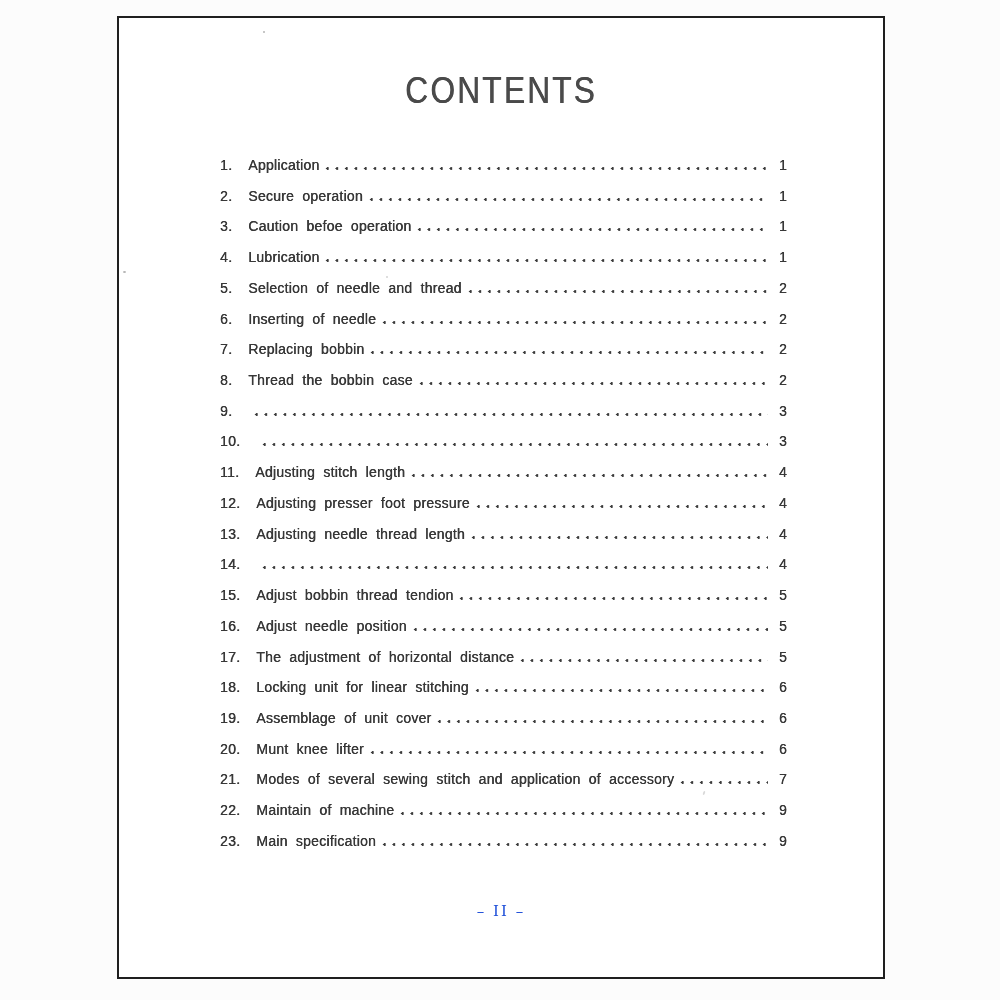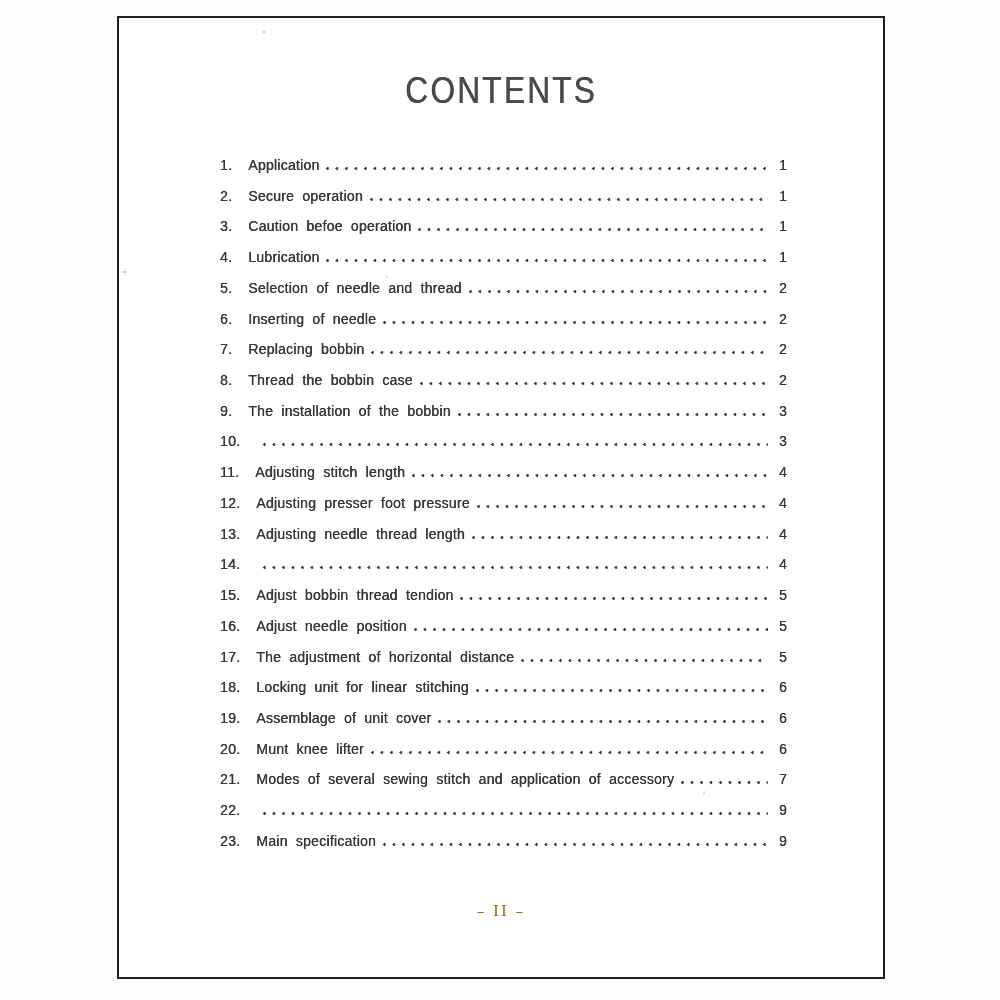--- a/index.html
+++ b/index.html
@@ -66,21 +66,21 @@
   }
   .toc-page { flex: 0 0 auto; min-width: 12px; text-align: right; }
   .page-footer {
     position: absolute;
     top: 884px; left: 0;
     width: 100%;
     text-align: center;
     font-family: "DejaVu Serif", "Liberation Serif", serif;
     font-size: 15px;
     letter-spacing: 2px;
-    color: #a16207;
+    color: #1d4ed8;
   }
   .speck {
     position: absolute;
     background: rgba(40,40,40,0.35);
     border-radius: 50%;
   }
   .speck.s1 { left: 4px;   top: 253px; width: 3px; height: 2px; }
   .speck.s2 { left: 144px; top: 13px;  width: 2px; height: 2px; }
   .speck.s3 { left: 267px; top: 258px; width: 2px; height: 2px; opacity: .6; }
   .speck.s4 { left: 584px; top: 773px; width: 2px; height: 4px; transform: rotate(20deg); opacity: .5; }
@@ -135,21 +135,20 @@
           <span class="toc-page">2</span>
         </div>
         <div class="toc-row">
           <span class="toc-num">8.</span>
           <span class="toc-title">Thread the bobbin case</span>
           <span class="dot-leader"></span>
           <span class="toc-page">2</span>
         </div>
         <div class="toc-row">
           <span class="toc-num">9.</span>
-          <span class="toc-title">The installation of the bobbin</span>
           <span class="dot-leader"></span>
           <span class="toc-page">3</span>
         </div>
         <div class="toc-row">
           <span class="toc-num">10.</span>
           <span class="dot-leader"></span>
           <span class="toc-page">3</span>
         </div>
         <div class="toc-row">
           <span class="toc-num">11.</span>
@@ -211,20 +210,21 @@
           <span class="toc-page">6</span>
         </div>
         <div class="toc-row">
           <span class="toc-num">21.</span>
           <span class="toc-title">Modes of several sewing stitch and application of accessory</span>
           <span class="dot-leader"></span>
           <span class="toc-page">7</span>
         </div>
         <div class="toc-row">
           <span class="toc-num">22.</span>
+          <span class="toc-title">Maintain of machine</span>
           <span class="dot-leader"></span>
           <span class="toc-page">9</span>
         </div>
         <div class="toc-row">
           <span class="toc-num">23.</span>
           <span class="toc-title">Main specification</span>
           <span class="dot-leader"></span>
           <span class="toc-page">9</span>
         </div>
       </div>

